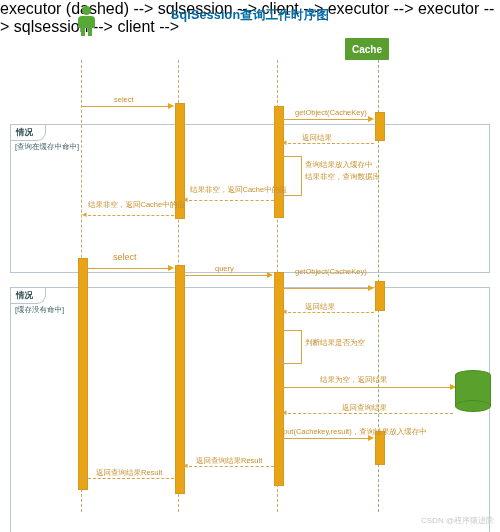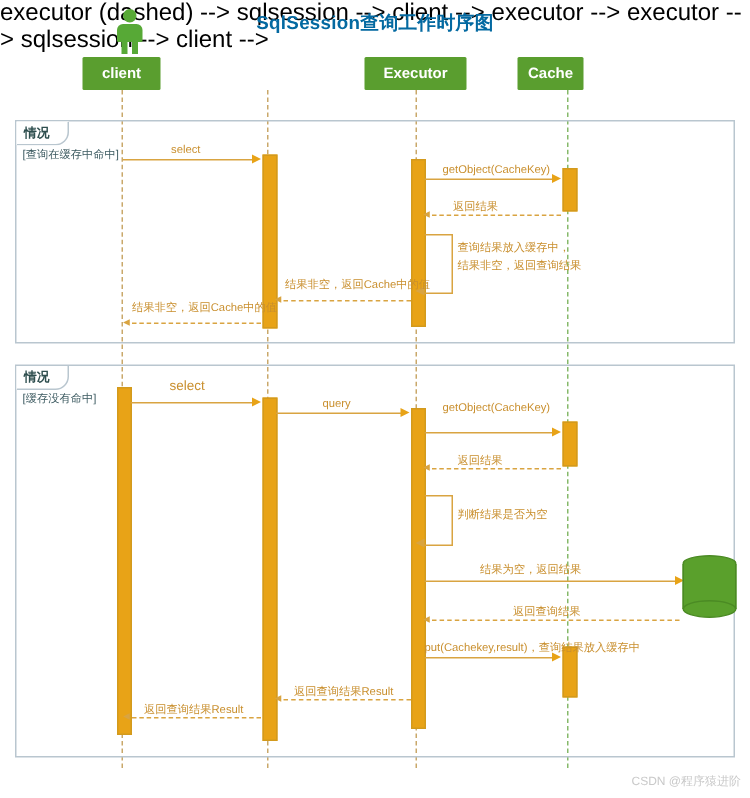--- a/index.html
+++ b/index.html
@@ -28,21 +28,21 @@
   
   .lhead{
     height:22px;background:#5a9e2f;color:#ffffff;
     display:flex;align-items:center;justify-content:center;
     font-size:10px;font-weight:bold;border-radius:1px;
   }
   .lline{width:0;border-left:1px dashed #c9a86a;}
   .lline.green{border-left:1px dashed #86b96a;}
 
   
-  .frag{border:1px solid #b9c6cf;background:transparent;}
+  .frag{border:1px solid #b9c6cf;background:transparent;margin-top:44px;}
   .fragtab{
     position:absolute;left:0;top:0;height:15px;padding:0 12px 0 5px;
     border-right:1px solid #b9c6cf;border-bottom:1px solid #b9c6cf;
     background:#ffffff;color:#2f4f4f;font-size:8.5px;font-weight:bold;
     display:flex;align-items:center;
     border-bottom-right-radius:9px;
   }
   .fragcond{
     position:absolute;left:4px;top:17px;color:#3c5a60;font-size:7.5px;white-space:nowrap;
   }
@@ -86,26 +86,20 @@
 
   
   <div class="abs actor">
     <div class="head"></div>
       <div class="body"></div>
       <div class="legL"></div>
       <div class="legR"></div>
   </div>
 
   
-  <div class="abs lhead" style="left:55px;top:38px;width:52px;">
-    <span>client</span>
-  </div>
-  <div class="abs lhead" style="left:243px;top:38px;width:68px;">
-    <span>Executor</span>
-  </div>
   <div class="abs lhead" style="left:345px;top:38px;width:44px;">
     <span>Cache</span>
   </div>
 
   
   <div class="abs lline" style="left:81px;top:60px;height:452px;"></div>
   <div class="abs lline" style="left:178px;top:60px;height:452px;"></div>
   <div class="abs lline" style="left:277px;top:60px;height:452px;"></div>
   <div class="abs lline green" style="left:378px;top:60px;height:452px;"></div>
 
@@ -136,21 +130,21 @@
 
    executor (dashed) --&gt;
   <div class="abs msgline dash" style="left:288px;top:143px;width:86px;"></div>
   <div class="abs openL" style="left:282px;top:138px;">◂</div>
   <div class="abs mlabel" style="left:302px;top:133px;">返回结果</div>
 
   
   <div class="abs selfloop" style="left:283px;top:156px;width:18px;height:38px;"></div>
   <div class="abs arrowL" style="left:277px;top:190.5px;"></div>
   <div class="abs mlabel" style="left:305px;top:160px;">查询结果放入缓存中，</div>
-  <div class="abs mlabel" style="left:305px;top:172px;">结果非空，返回查询结果</div>
+  <div class="abs mlabel" style="left:305px;top:172px;">结果非空，查询数据库</div>
 
    sqlsession --&gt;
   <div class="abs msgline dash" style="left:189px;top:200px;width:85px;"></div>
   <div class="abs openL" style="left:183px;top:195px;">◂</div>
   <div class="abs mlabel" style="left:190px;top:185px;">结果非空，返回Cache中的值</div>
 
    client --&gt;
   <div class="abs msgline dash" style="left:88px;top:215px;width:86px;"></div>
   <div class="abs openL" style="left:82px;top:210px;">◂</div>
   <div class="abs mlabel" style="left:88px;top:200px;">结果非空，返回Cache中的值</div>

